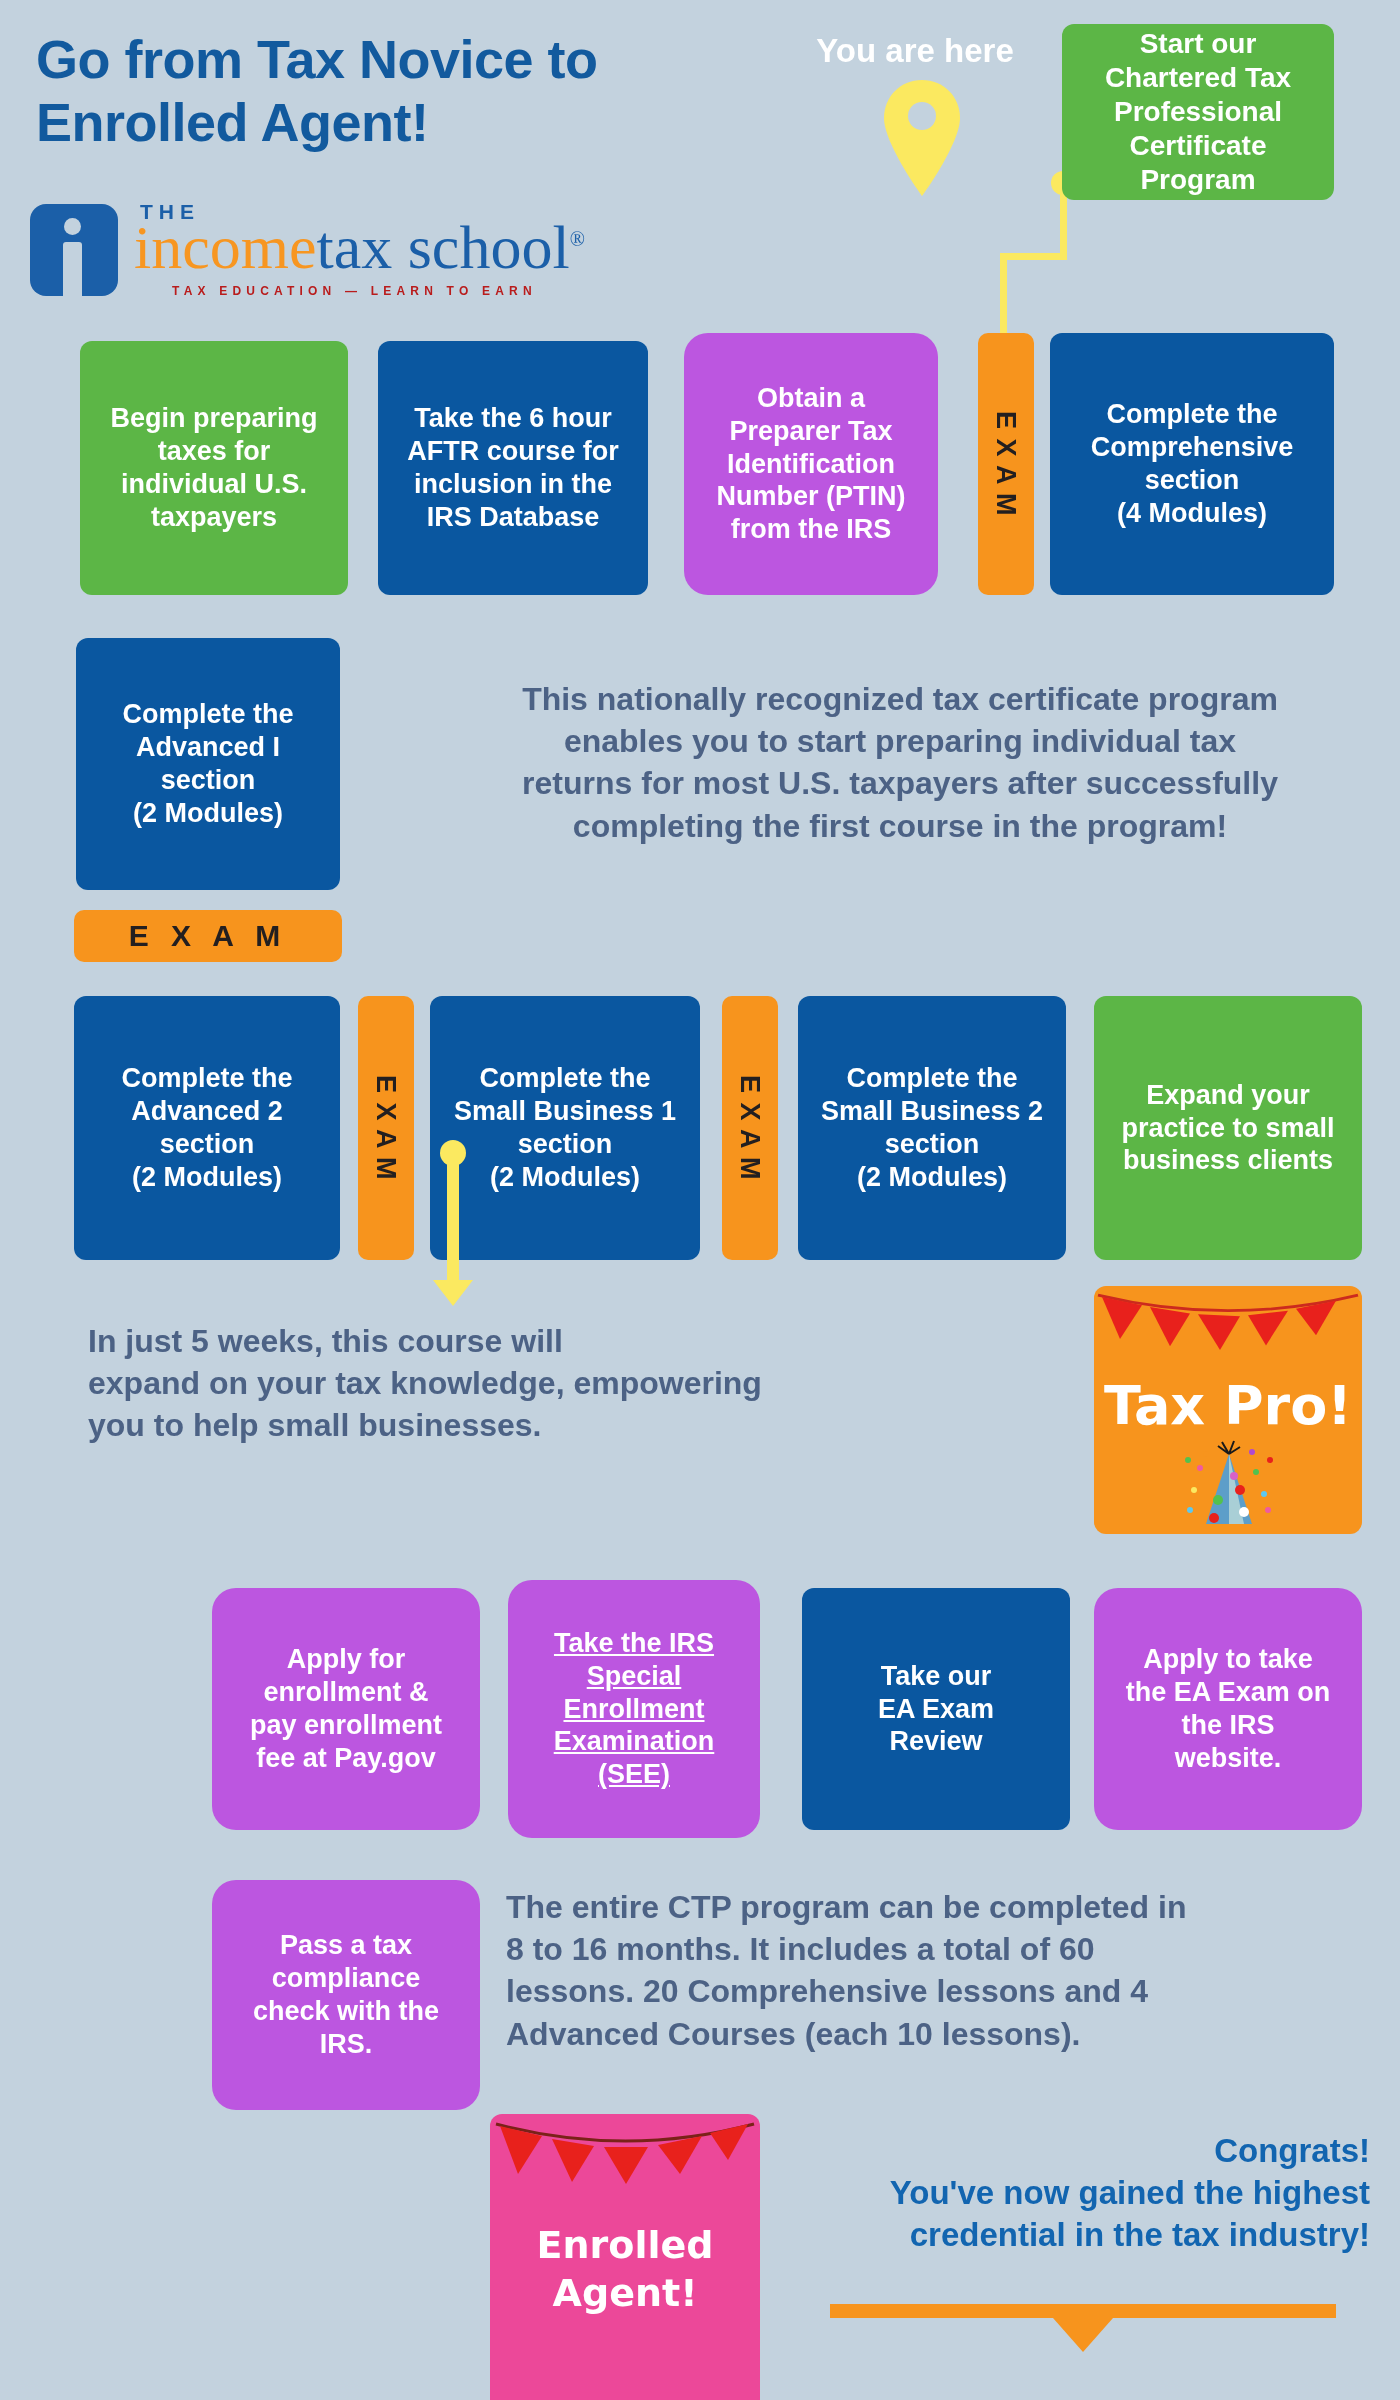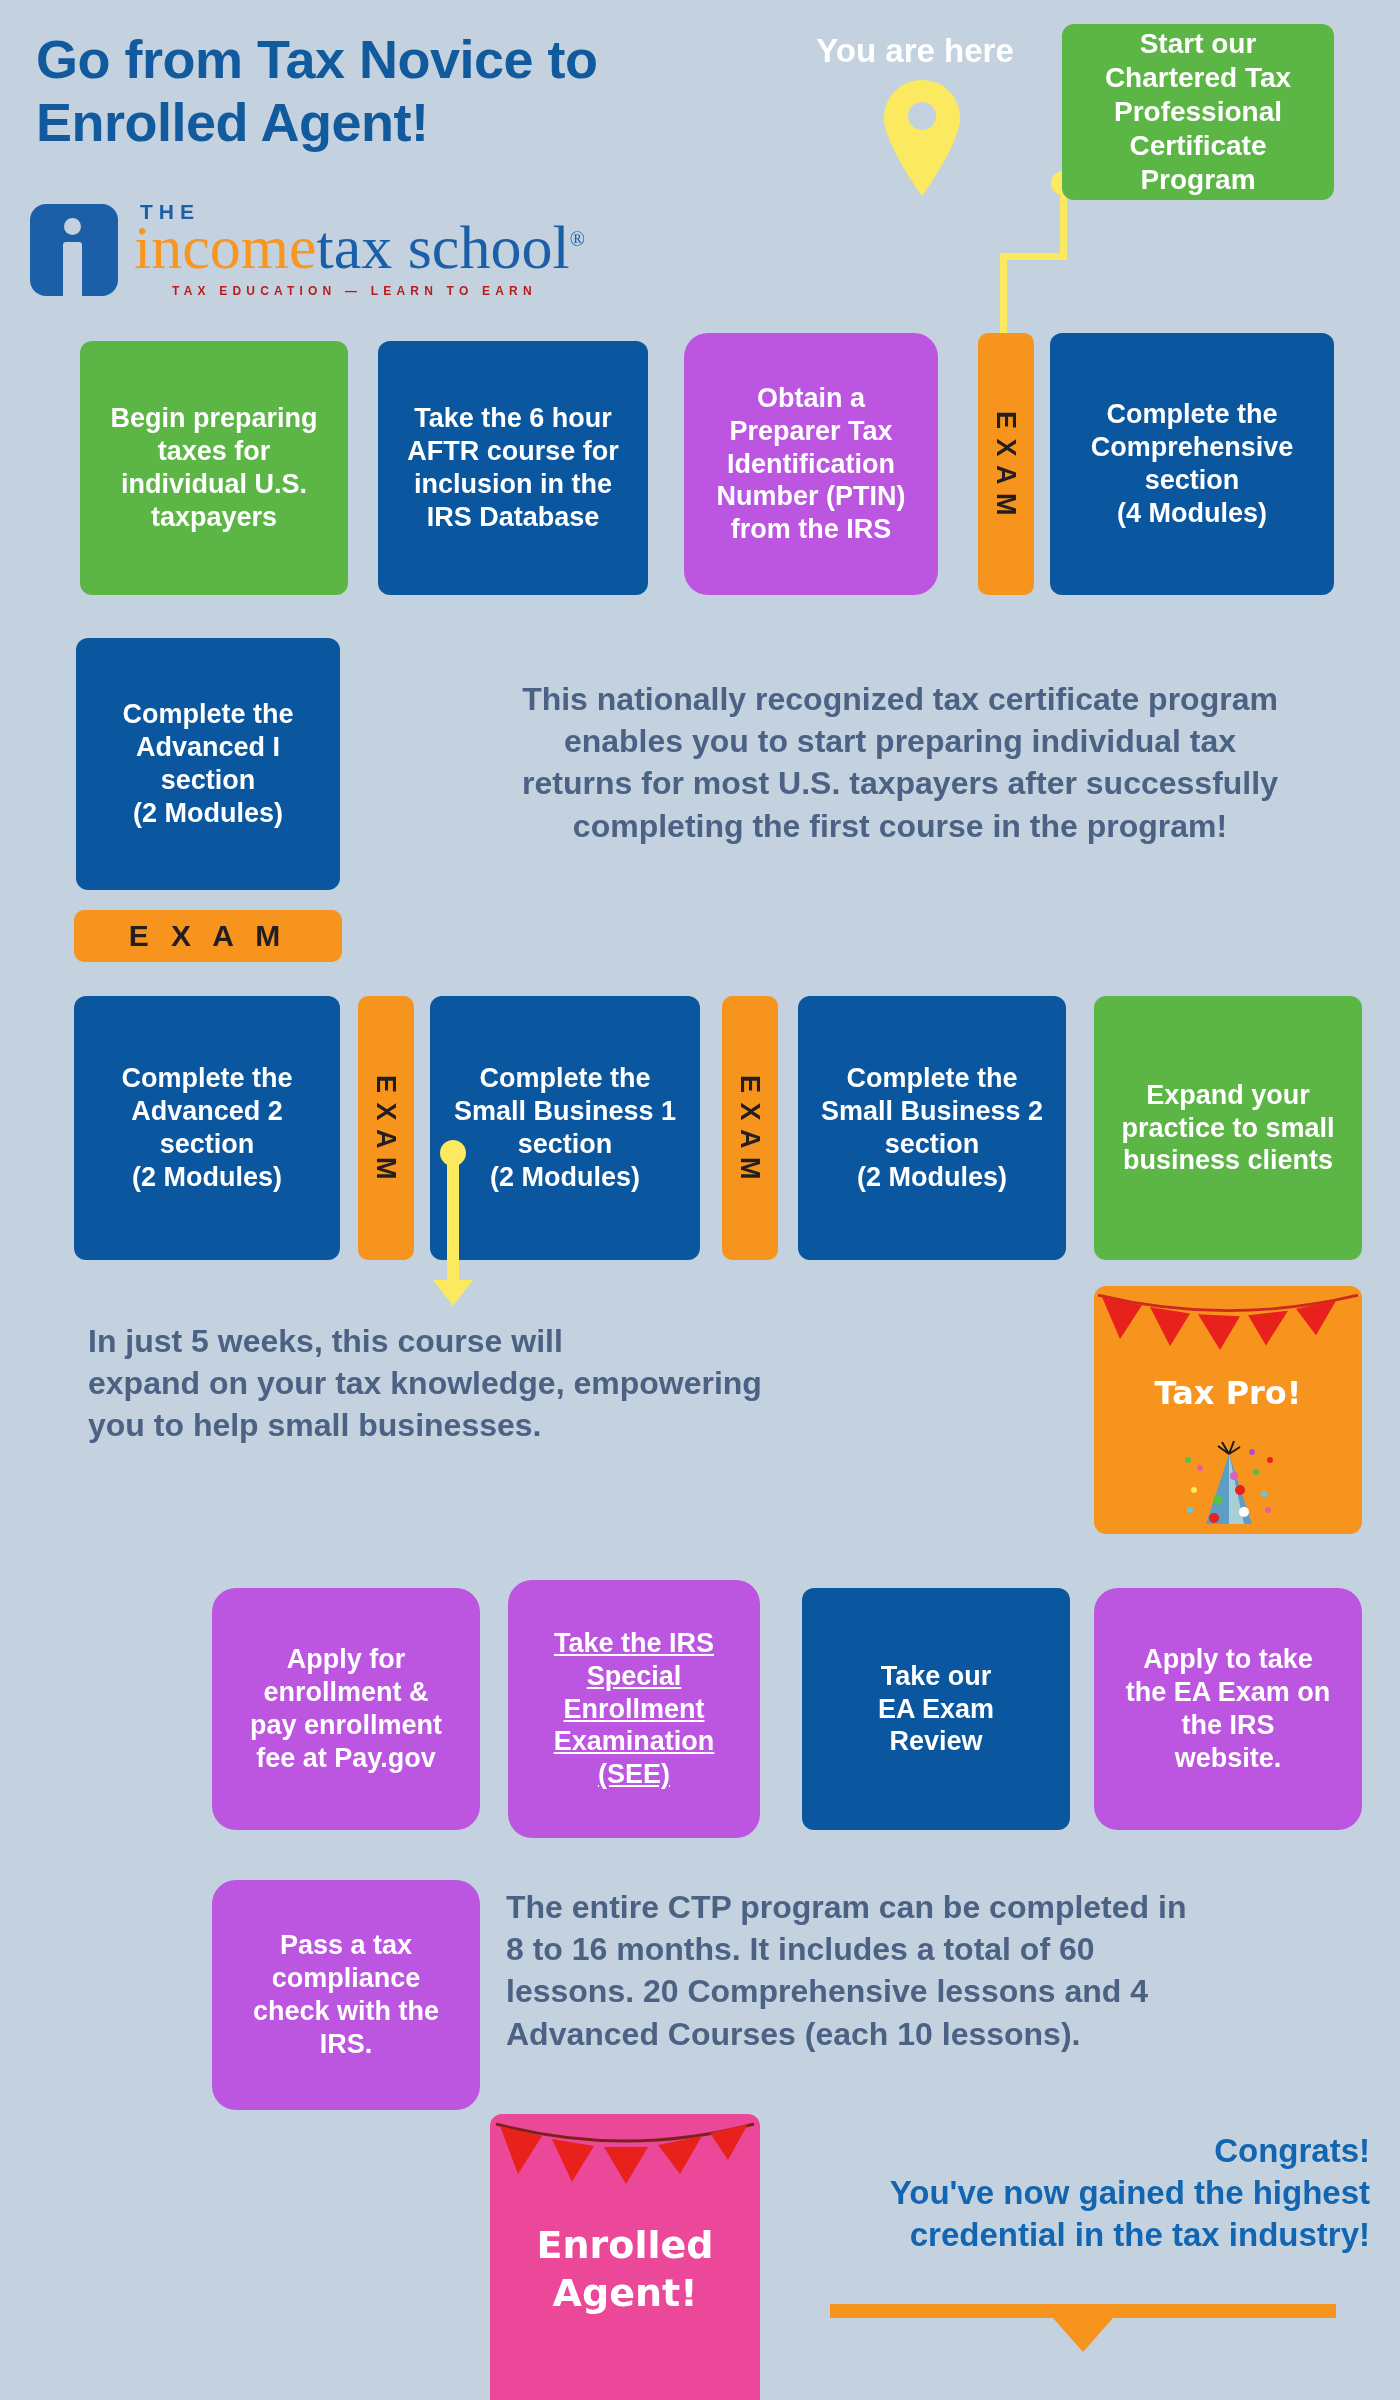--- a/index.html
+++ b/index.html
@@ -142,21 +142,21 @@
   
   .bunting { position:absolute; left:0; top:0; width:100%; height:64px; overflow:visible; }
 
   
   #taxpro {
     left: 1094px; top: 1286px; width: 268px; height: 248px;
     background: #f7941d; border-radius: 12px; overflow: hidden;
   }
   #taxpro .title {
     position:absolute; left:0; top:88px; width:100%;
-    text-align:center; color:#fff; font-size: 32px; font-weight:bold;
+    text-align:center; color:#fff; font-size: 54px; font-weight:bold;
     font-family: "DejaVu Sans", sans-serif;
   }
 
   
   #enrolled {
     left: 490px; top: 2114px; width: 270px; height: 286px;
     background: #ec4899; border-radius: 12px 12px 0 0; overflow:hidden;
   }
   #enrolled .title {
     position:absolute; left:0; top:108px; width:100%;

